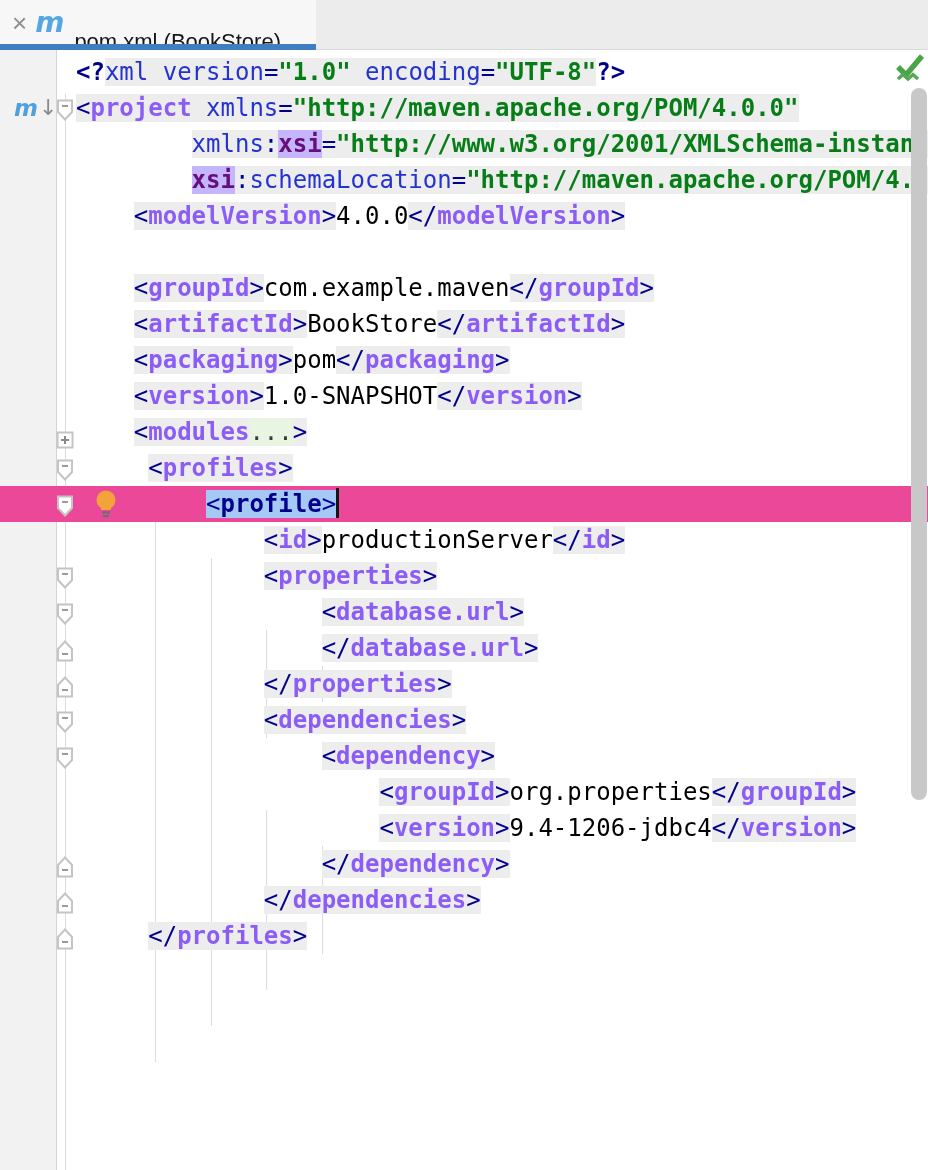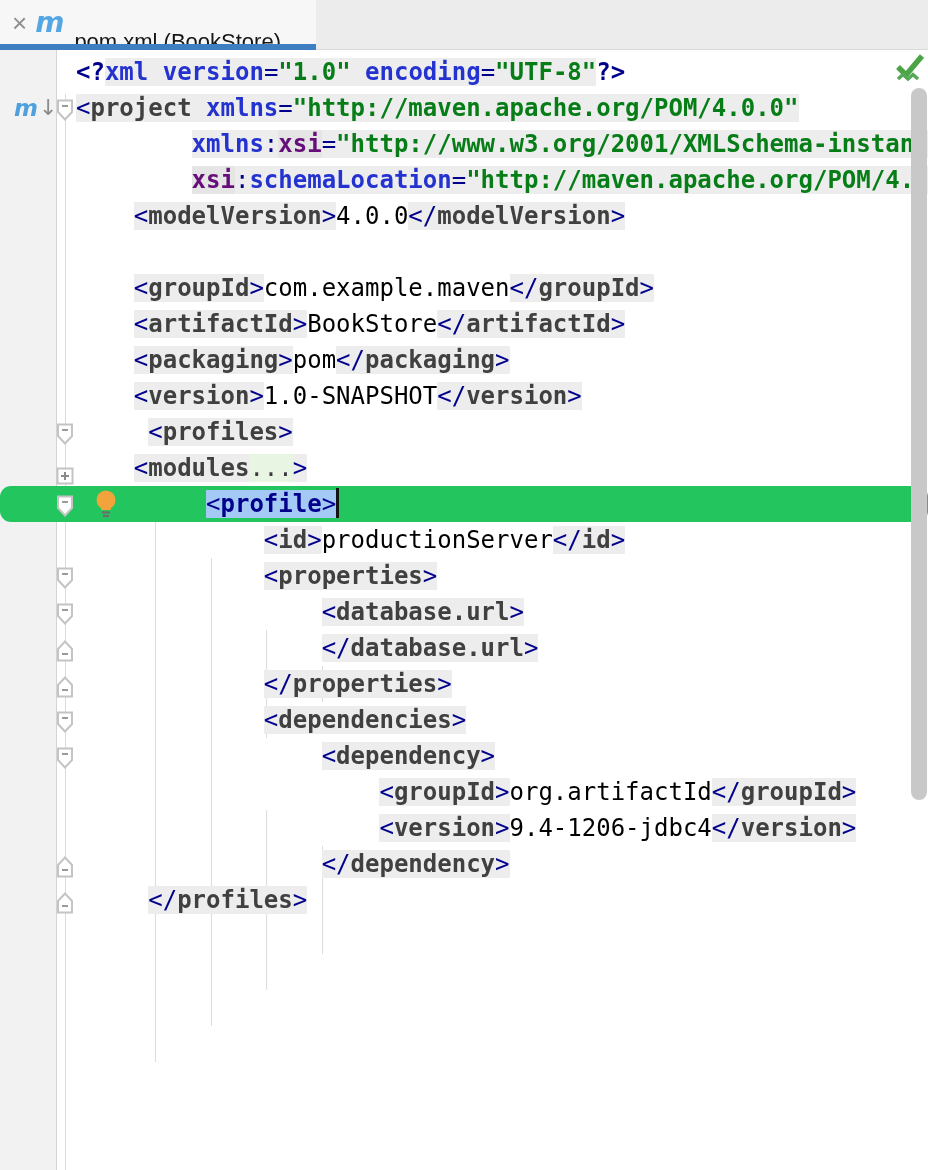--- a/index.html
+++ b/index.html
@@ -19,27 +19,27 @@
              margin-bottom:2px;margin-top:36px;}
   
   .editor{position:absolute;top:50px;left:0;width:928px;height:1120px;background:#fff;overflow:hidden;}
   .gutter-bg{position:absolute;left:0;top:0;width:56px;height:1120px;background:#F2F2F2;
              border-right:1px solid #D4D4D4;box-sizing:content-box;}
   .foldline{position:absolute;left:65px;top:44px;width:1px;height:1076px;background:#DCDCDC;}
   .guide{position:absolute;width:1px;background:#DCDCDC;}
   .rows{position:absolute;top:4px;left:0;width:928px;}
   .row{position:relative;height:36px;line-height:36px;font-size:24px;white-space:pre;
        overflow:hidden;width:928px;}
-  .row.caretline{background:#22c55e;border-radius:11px;}
+  .row.caretline{background:#ec4899;}
   .code{margin-left:76px;height:36px;}
   
   .b{color:#00008C;background:#EDEDED;}
-  .t{color:#404040;font-weight:bold;background:#EDEDED;}
-  .a{color:#2433D0;font-weight:bold;background:#EDEDED;margin-top:28px;}
-  .n{color:#660E7A;font-weight:bold;background:#e5e5e5;}
+  .t{color:#8b5cf6;font-weight:bold;background:#EDEDED;}
+  .a{color:#2433D0;font-weight:normal;background:#EDEDED;margin-top:28px;}
+  .n{color:#660E7A;font-weight:bold;background:#c4b5fd;}
   .s{color:#067D17;font-weight:bold;background:#EDEDED;}
   .e{color:#00008C;background:#EDEDED;}
   .w{background:#EDEDED;}
   .p{color:#00008C;font-weight:bold;}
   .x{color:#000000;}
   .q{color:#000000;text-decoration-line:underline;text-decoration-style:wavy;
      text-decoration-color:#3FA579;text-decoration-thickness:2px;text-underline-offset:6px;}
   .f{color:#3A3A3A;background:#E8F5E3;}
   .B{color:#00008C;background:#A4C9F5;}
   .T{color:#00008C;font-weight:bold;background:#A4C9F5;}
@@ -87,29 +87,29 @@
             <line x1="6" y1="7" x2="12" y2="7" stroke="#9A9A9A" stroke-width="2"></line>
           </svg></div><div class="code"><span class="b">&lt;</span><span class="t">project</span><span class="w"> </span><span class="a">xmlns</span><span class="e">=</span><span class="s">"http://maven.apache.org/POM/4.0.0"</span></div></div>
       <div class="row"><div class="code"><span>        </span><span class="a">xmlns</span><span class="e">:</span><span class="n">xsi</span><span class="e">=</span><span class="s">"http://www.w3.org/2001/XMLSchema-instance"</span></div></div>
       <div class="row"><div class="code"><span>        </span><span class="n">xsi</span><span class="e">:</span><span class="a">schemaLocation</span><span class="e">=</span><span class="s">"http://maven.apache.org/POM/4.0.0 http://maven.apache.org/xsd/maven-4.0.0.xsd"</span></div></div>
       <div class="row"><div class="code"><span>    </span><span class="b">&lt;</span><span class="t">modelVersion</span><span class="b">&gt;</span><span class="x">4.0.0</span><span class="b">&lt;/</span><span class="t">modelVersion</span><span class="b">&gt;</span></div></div>
       <div class="row"><div class="code"></div></div>
       <div class="row"><div class="code"><span>    </span><span class="b">&lt;</span><span class="t">groupId</span><span class="b">&gt;</span><span class="x">com.example.maven</span><span class="b">&lt;/</span><span class="t">groupId</span><span class="b">&gt;</span></div></div>
       <div class="row"><div class="code"><span>    </span><span class="b">&lt;</span><span class="t">artifactId</span><span class="b">&gt;</span><span class="x">BookStore</span><span class="b">&lt;/</span><span class="t">artifactId</span><span class="b">&gt;</span></div></div>
       <div class="row"><div class="code"><span>    </span><span class="b">&lt;</span><span class="t">packaging</span><span class="b">&gt;</span><span class="x">pom</span><span class="b">&lt;/</span><span class="t">packaging</span><span class="b">&gt;</span></div></div>
       <div class="row"><div class="code"><span>    </span><span class="b">&lt;</span><span class="t">version</span><span class="b">&gt;</span><span class="x">1.0-SNAPSHOT</span><span class="b">&lt;/</span><span class="t">version</span><span class="b">&gt;</span></div></div>
-      <div class="row"><div class="fold-icon mid"><svg width="18" height="23" viewBox="0 0 18 23">
-            <path d="M2 1.5 L16 1.5 L16 13 L9 20.5 L2 13 Z" fill="#FFFFFF" stroke="#C4C4C4" stroke-width="2"></path>
-            <line x1="6" y1="7" x2="12" y2="7" stroke="#9A9A9A" stroke-width="2"></line>
-          </svg></div><div class="code"><span>     </span><span class="b">&lt;</span><span class="t">profiles</span><span class="b">&gt;</span></div></div>
       <div class="row"><div class="fold-icon plus"><svg width="18" height="18" viewBox="0 0 18 18">
             <rect x="1.5" y="1.5" width="15" height="15" fill="#FFFFFF" stroke="#C4C4C4" stroke-width="2"></rect>
             <line x1="9" y1="5" x2="9" y2="13" stroke="#8A8A8A" stroke-width="2"></line>
             <line x1="5" y1="9" x2="13" y2="9" stroke="#8A8A8A" stroke-width="2"></line>
           </svg></div><div class="code"><span>    </span><span class="b">&lt;</span><span class="t">modules</span><span class="f">...</span><span class="b">&gt;</span></div></div>
+      <div class="row"><div class="fold-icon mid"><svg width="18" height="23" viewBox="0 0 18 23">
+            <path d="M2 1.5 L16 1.5 L16 13 L9 20.5 L2 13 Z" fill="#FFFFFF" stroke="#C4C4C4" stroke-width="2"></path>
+            <line x1="6" y1="7" x2="12" y2="7" stroke="#9A9A9A" stroke-width="2"></line>
+          </svg></div><div class="code"><span>     </span><span class="b">&lt;</span><span class="t">profiles</span><span class="b">&gt;</span></div></div>
       <div class="row caretline"><div class="fold-icon mid"><svg width="18" height="23" viewBox="0 0 18 23">
             <path d="M2 1.5 L16 1.5 L16 13 L9 20.5 L2 13 Z" fill="#FFFFFF" stroke="#C4C4C4" stroke-width="2"></path>
             <line x1="6" y1="7" x2="12" y2="7" stroke="#9A9A9A" stroke-width="2"></line>
           </svg></div><div class="bulb"><svg width="26" height="30" viewBox="0 0 26 30">
             <circle cx="12" cy="11" r="9.5" fill="#F2A33C"></circle>
             <rect x="7" y="16" width="10" height="5" rx="1" fill="#F2A33C"></rect>
             <line x1="8" y1="23.5" x2="16" y2="23.5" stroke="#6E6E6E" stroke-width="2.2"></line>
             <line x1="9" y1="27" x2="15" y2="27" stroke="#6E6E6E" stroke-width="2.2"></line>
           </svg></div><div class="code"><span>         </span><span class="B">&lt;</span><span class="T">profile</span><span class="B">&gt;</span><span class="C"></span></div></div>
       <div class="row"><div class="code"><span>             </span><span class="b">&lt;</span><span class="t">id</span><span class="b">&gt;</span><span class="x">productionServer</span><span class="b">&lt;/</span><span class="t">id</span><span class="b">&gt;</span></div></div>
@@ -130,26 +130,30 @@
             <line x1="6" y1="15" x2="12" y2="15" stroke="#9A9A9A" stroke-width="2"></line>
           </svg></div><div class="code"><span>             </span><span class="b">&lt;/</span><span class="t">properties</span><span class="b">&gt;</span></div></div>
       <div class="row"><div class="fold-icon mid"><svg width="18" height="23" viewBox="0 0 18 23">
             <path d="M2 1.5 L16 1.5 L16 13 L9 20.5 L2 13 Z" fill="#FFFFFF" stroke="#C4C4C4" stroke-width="2"></path>
             <line x1="6" y1="7" x2="12" y2="7" stroke="#9A9A9A" stroke-width="2"></line>
           </svg></div><div class="code"><span>             </span><span class="b">&lt;</span><span class="t">dependencies</span><span class="b">&gt;</span></div></div>
       <div class="row"><div class="fold-icon mid"><svg width="18" height="23" viewBox="0 0 18 23">
             <path d="M2 1.5 L16 1.5 L16 13 L9 20.5 L2 13 Z" fill="#FFFFFF" stroke="#C4C4C4" stroke-width="2"></path>
             <line x1="6" y1="7" x2="12" y2="7" stroke="#9A9A9A" stroke-width="2"></line>
           </svg></div><div class="code"><span>                 </span><span class="b">&lt;</span><span class="t">dependency</span><span class="b">&gt;</span></div></div>
-      <div class="row"><div class="code"><span>                     </span><span class="b">&lt;</span><span class="t">groupId</span><span class="b">&gt;</span><span class="x">org.artifactId</span><span class="b">&lt;/</span><span class="t">groupId</span><span class="b">&gt;</span></div></div>
+      <div class="row"><div class="code"><span>                     </span><span class="b">&lt;</span><span class="t">groupId</span><span class="b">&gt;</span><span class="x">org.properties</span><span class="b">&lt;/</span><span class="t">groupId</span><span class="b">&gt;</span></div></div>
       <div class="row"><div class="code"><span>                     </span><span class="b">&lt;</span><span class="t">version</span><span class="b">&gt;</span><span class="x">9.4-1206-jdbc4</span><span class="b">&lt;/</span><span class="t">version</span><span class="b">&gt;</span></div></div>
       <div class="row"><div class="fold-icon mid"><svg width="18" height="23" viewBox="0 0 18 23">
             <path d="M2 21.5 L16 21.5 L16 10 L9 2.5 L2 10 Z" fill="#FFFFFF" stroke="#C4C4C4" stroke-width="2"></path>
             <line x1="6" y1="15" x2="12" y2="15" stroke="#9A9A9A" stroke-width="2"></line>
           </svg></div><div class="code"><span>                 </span><span class="b">&lt;/</span><span class="t">dependency</span><span class="b">&gt;</span></div></div>
+      <div class="row"><div class="fold-icon mid"><svg width="18" height="23" viewBox="0 0 18 23">
+            <path d="M2 21.5 L16 21.5 L16 10 L9 2.5 L2 10 Z" fill="#FFFFFF" stroke="#C4C4C4" stroke-width="2"></path>
+            <line x1="6" y1="15" x2="12" y2="15" stroke="#9A9A9A" stroke-width="2"></line>
+          </svg></div><div class="code"><span>             </span><span class="b">&lt;/</span><span class="t">dependencies</span><span class="b">&gt;</span></div></div>
       <div class="row"><div class="fold-icon mid"><svg width="18" height="23" viewBox="0 0 18 23">
             <path d="M2 21.5 L16 21.5 L16 10 L9 2.5 L2 10 Z" fill="#FFFFFF" stroke="#C4C4C4" stroke-width="2"></path>
             <line x1="6" y1="15" x2="12" y2="15" stroke="#9A9A9A" stroke-width="2"></line>
           </svg></div><div class="code"><span>     </span><span class="b">&lt;/</span><span class="t">profiles</span><span class="b">&gt;</span></div></div>
     </div>
 
   <svg class="inspect" width="32" height="34" viewBox="0 0 32 34">
     <path d="M4 15 L12 23 L28 4" stroke="#4BA446" stroke-width="5.5" fill="none"></path>
     <path d="M4 27 L9 22.5 L14 27 L19 22.5 L24 27" stroke="#55A855" stroke-width="3.5" fill="none"></path>
   </svg>

